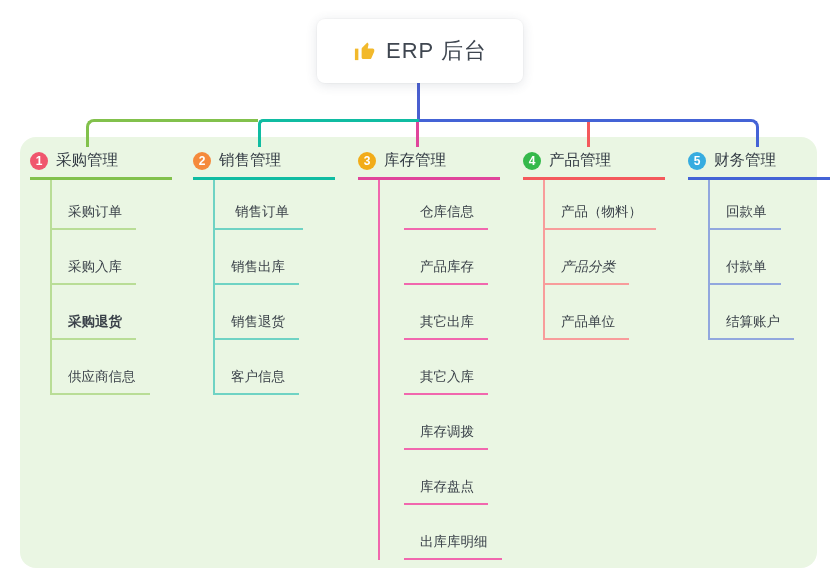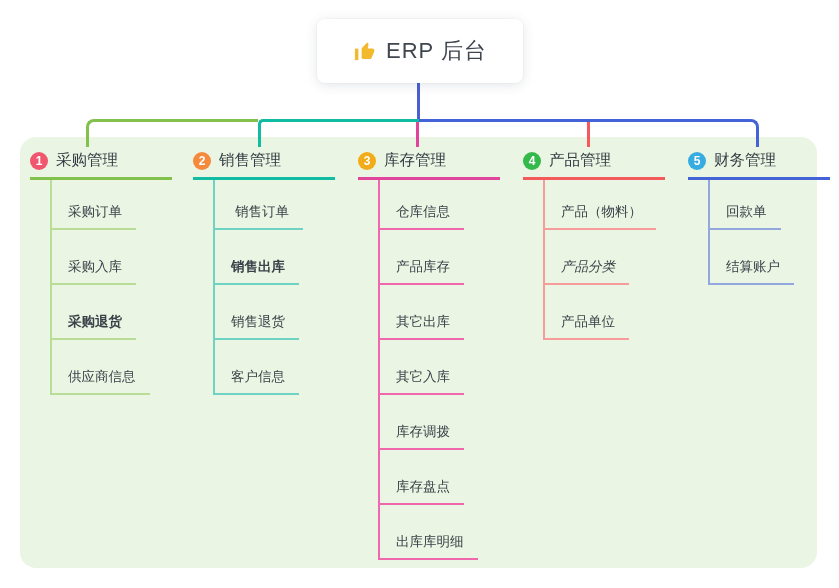--- a/index.html
+++ b/index.html
@@ -97,37 +97,37 @@
     </div>
     <div class="branch" style="left: 193px;">
       <div class="branch-header" style="border-bottom-color: rgb(16, 188, 162);">
         <span class="badge" style="background: rgb(245, 138, 60);">2</span>
         <span class="branch-title">销售管理</span>
       </div>
       <div class="children" style="border-left-color: rgb(111, 211, 196);">
         <div class="child" style="border-bottom-color: rgb(111, 211, 196); padding-left: 20px;">
           <span class="child-label">销售订单</span>
         </div>
-        <div class="child" style="border-bottom-color: rgb(111, 211, 196); font-weight: bold;">
+        <div class="child" style="border-bottom-color: rgb(111, 211, 196);">
           <span class="child-label">销售出库</span>
         </div>
         <div class="child" style="border-bottom-color: rgb(111, 211, 196);">
           <span class="child-label">销售退货</span>
         </div>
         <div class="child" style="border-bottom-color: rgb(111, 211, 196);">
           <span class="child-label">客户信息</span>
         </div>
       </div>
     </div>
     <div class="branch" style="left: 358px;">
       <div class="branch-header" style="border-bottom-color: rgb(224, 69, 155);">
         <span class="badge" style="background: rgb(242, 172, 25);">3</span>
         <span class="branch-title">库存管理</span>
       </div>
-      <div class="children" style="border-left-color: rgb(241, 103, 174);">
+      <div class="children" style="border-left-color: rgb(241, 103, 174); padding-left: 24px;">
         <div class="child" style="border-bottom-color: rgb(241, 103, 174);">
           <span class="child-label">仓库信息</span>
         </div>
         <div class="child" style="border-bottom-color: rgb(241, 103, 174);">
           <span class="child-label">产品库存</span>
         </div>
         <div class="child" style="border-bottom-color: rgb(241, 103, 174);">
           <span class="child-label">其它出库</span>
         </div>
         <div class="child" style="border-bottom-color: rgb(241, 103, 174);">
@@ -164,17 +164,20 @@
     <div class="branch" style="left: 688px;">
       <div class="branch-header" style="border-bottom-color: rgb(68, 99, 214);">
         <span class="badge" style="background: rgb(54, 172, 224);">5</span>
         <span class="branch-title">财务管理</span>
       </div>
       <div class="children" style="border-left-color: rgb(146, 167, 222);">
         <div class="child" style="border-bottom-color: rgb(146, 167, 222);">
           <span class="child-label">回款单</span>
         </div>
         <div class="child" style="border-bottom-color: rgb(146, 167, 222);">
+          <span class="child-label">付款单</span>
+        </div>
+        <div class="child" style="border-bottom-color: rgb(146, 167, 222);">
           <span class="child-label">结算账户</span>
         </div>
       </div>
     </div>
   </div>
 
 </body></html>

